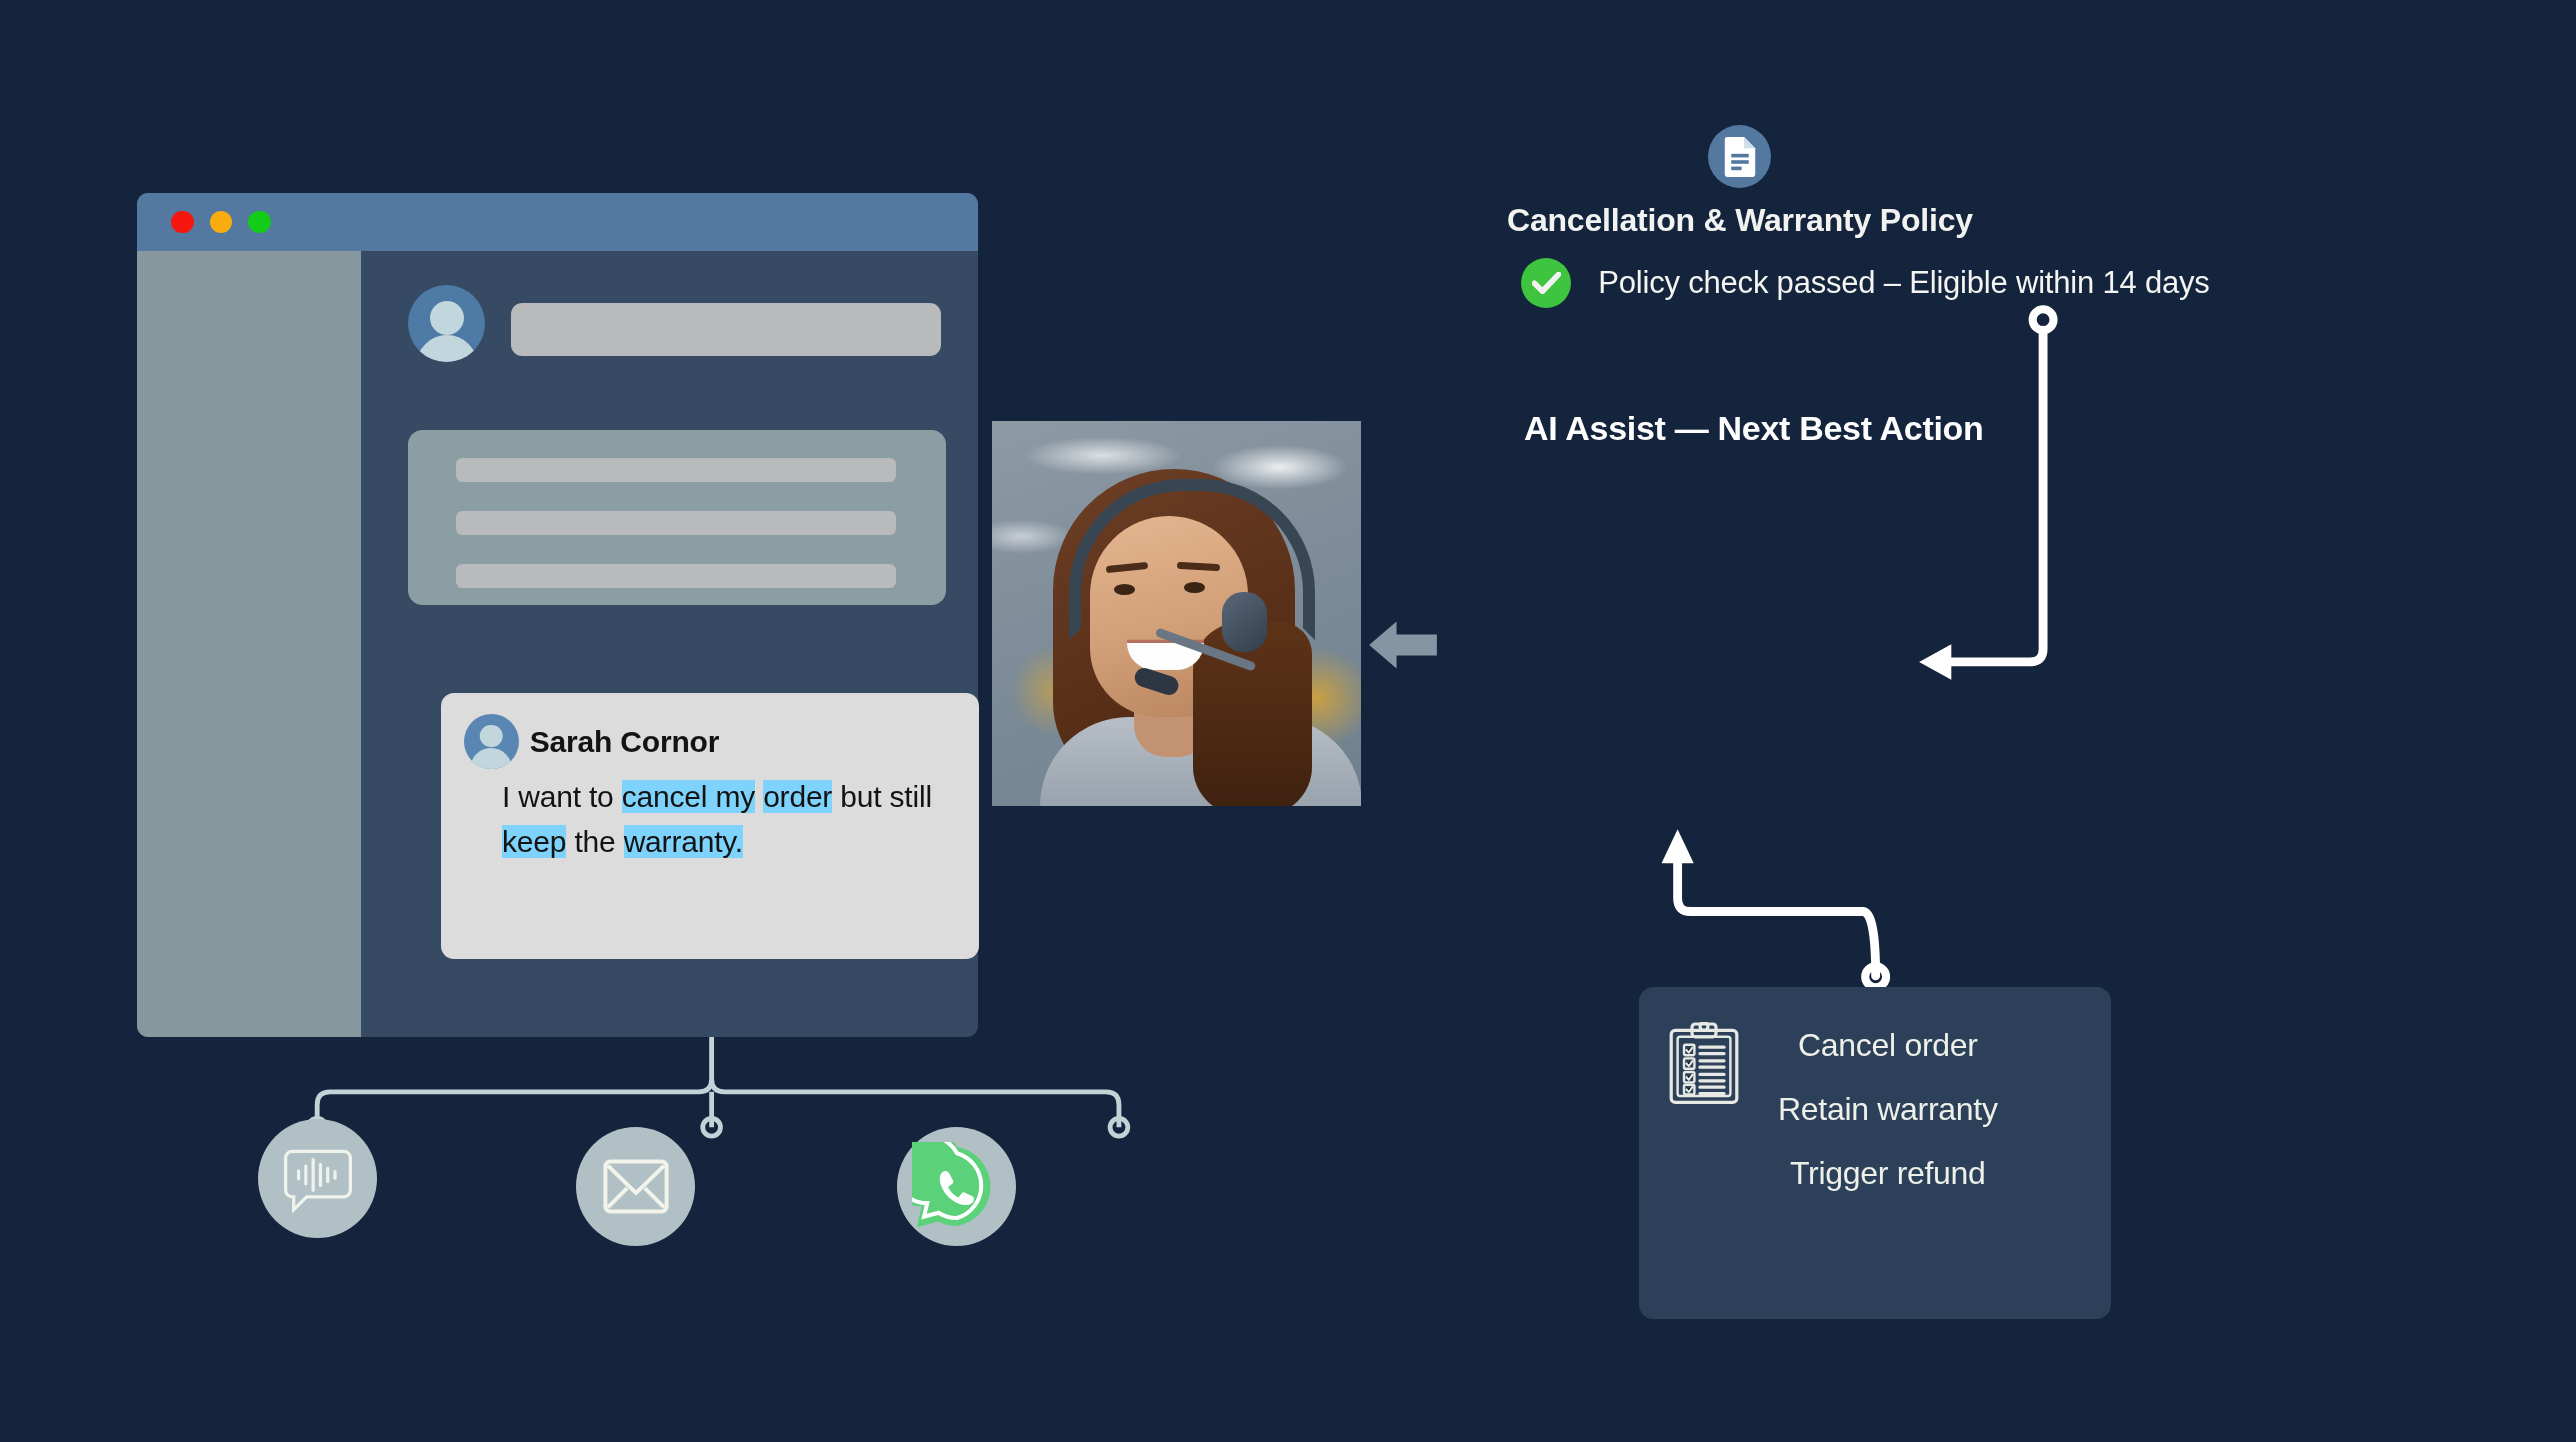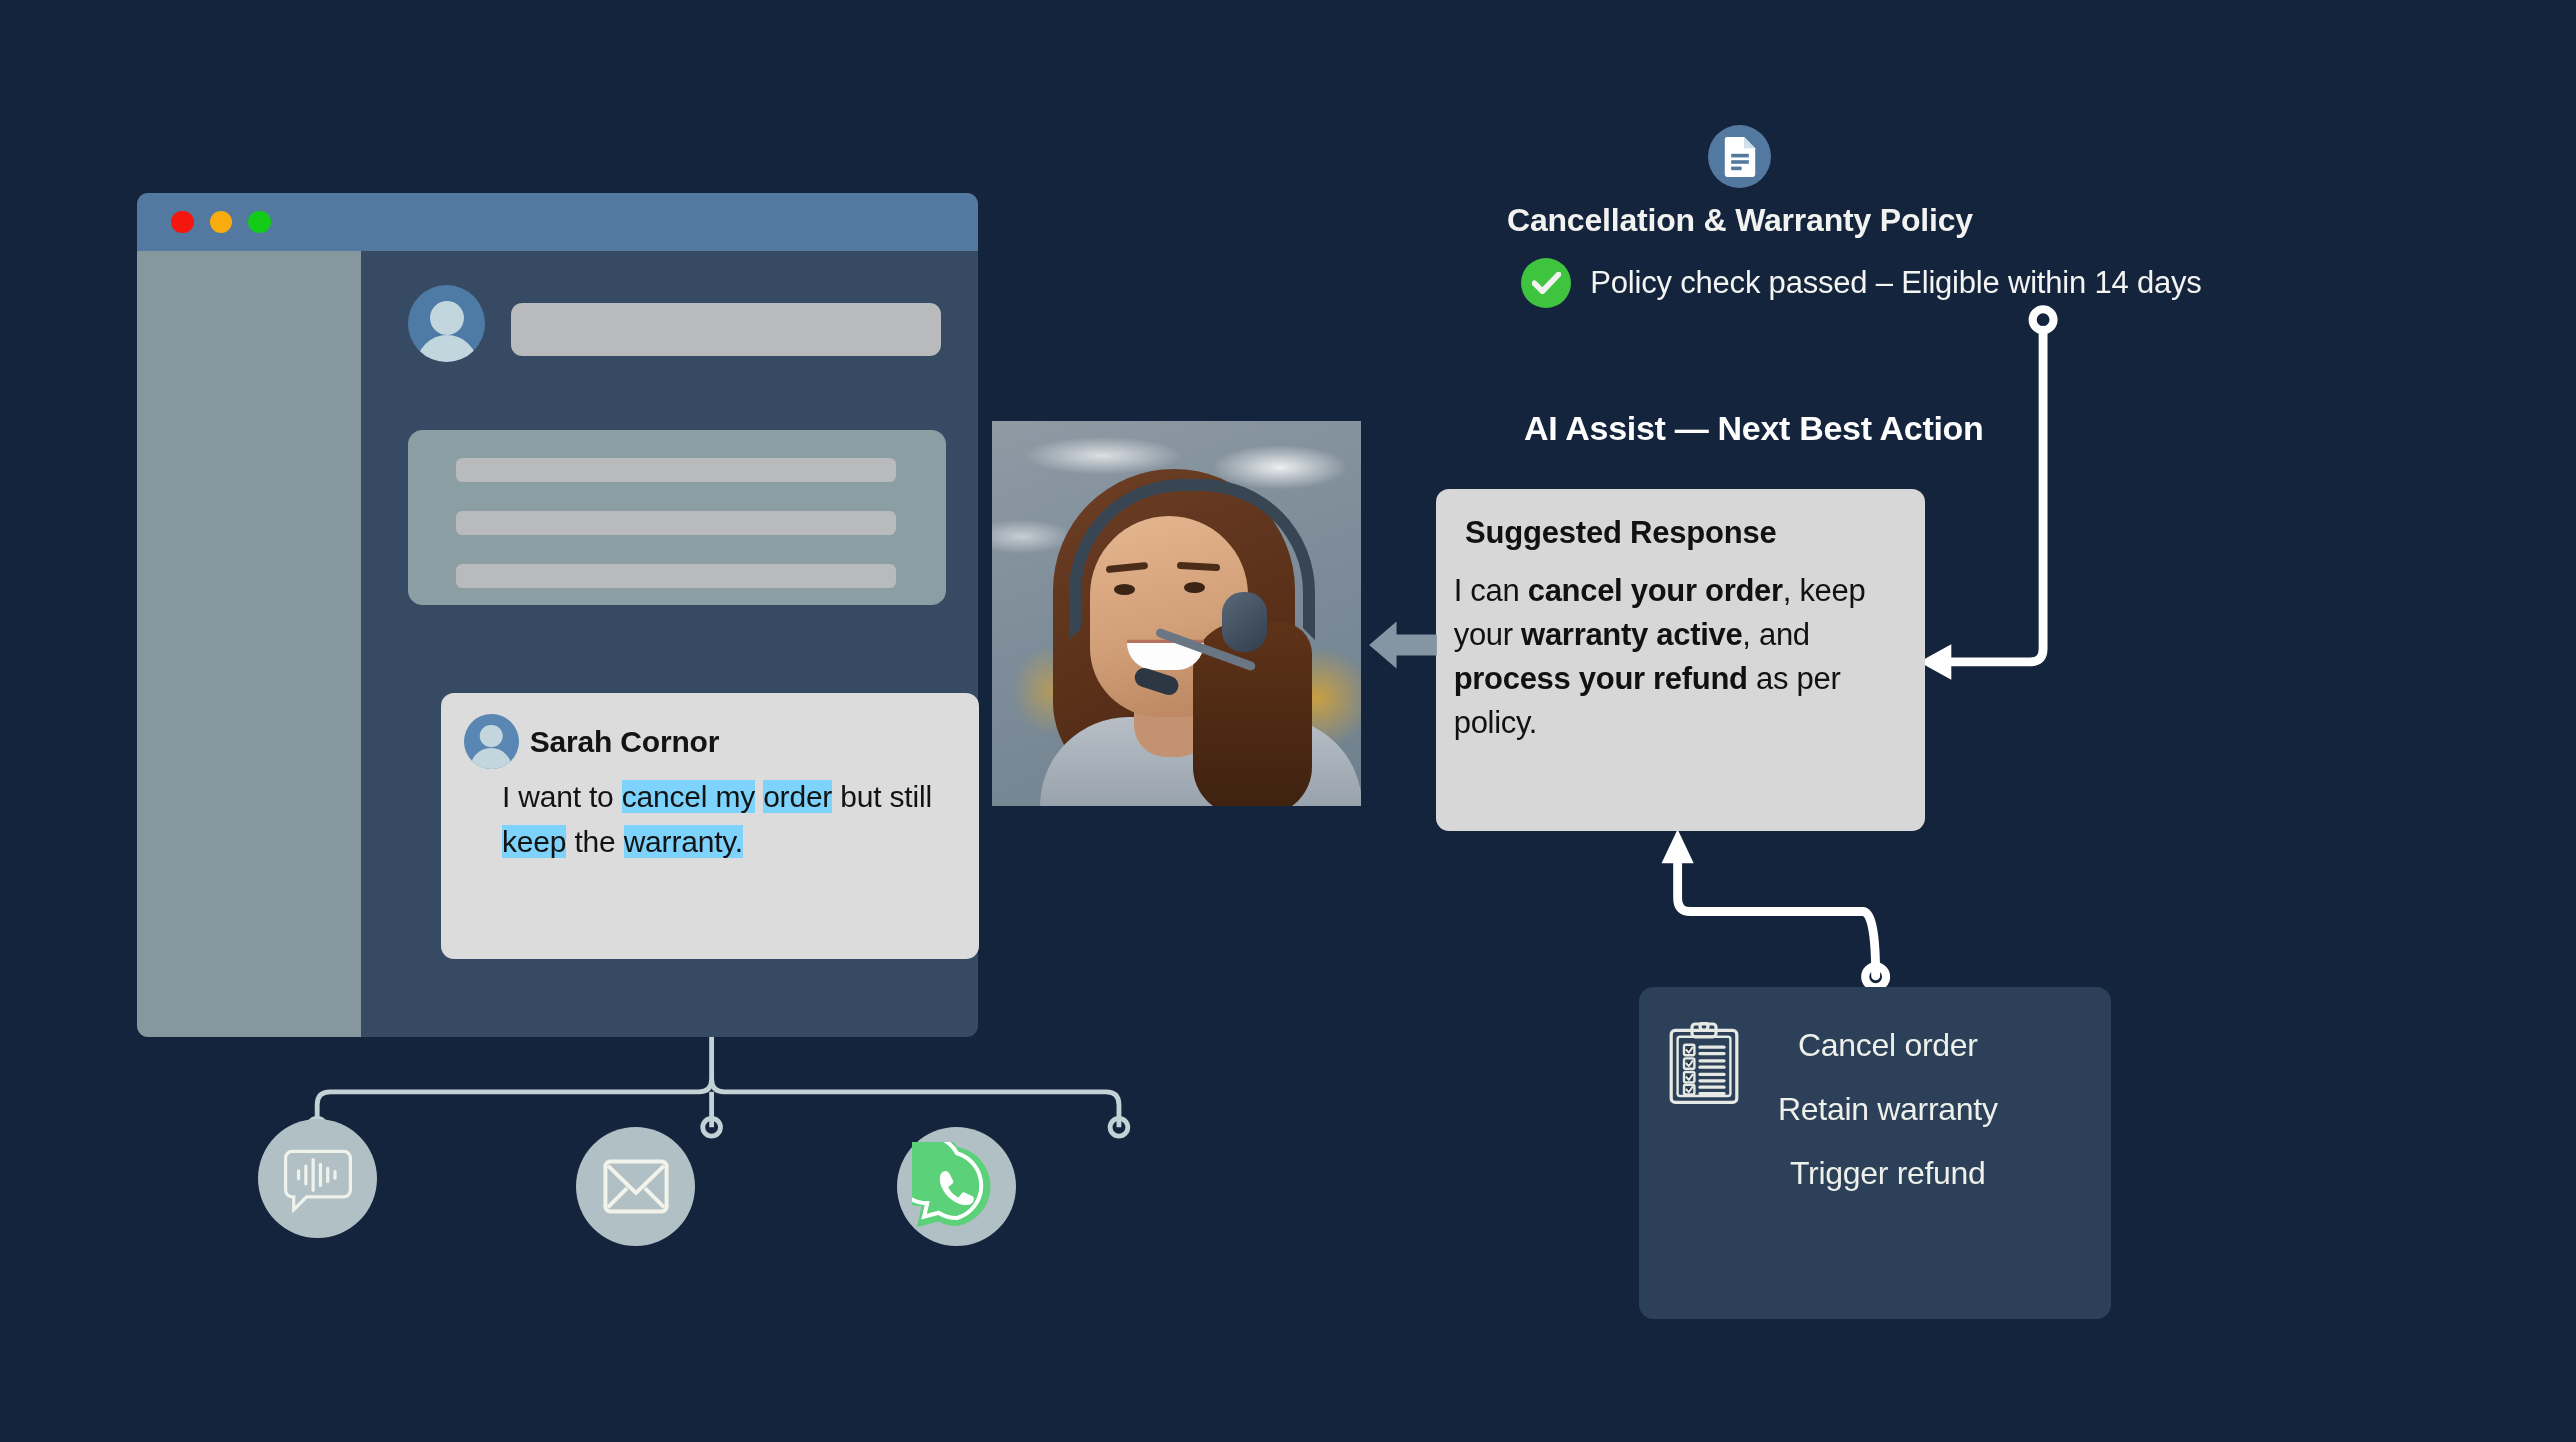--- a/index.html
+++ b/index.html
@@ -138,21 +138,21 @@
     position:absolute;left:1369px;top:620px;width:68px;height:50px;z-index:5;
   }
 
   
   .policy-row{position:absolute;left:1507px;top:125px;display:flex;align-items:center;gap:14px;flex-direction:column;}
   .doc-badge{width:63px;height:63px;border-radius:50%;background:#5479a1;display:flex;align-items:center;justify-content:center;flex:none;}
   .policy-title{font-size:32px;font-weight:bold;color:#f2f3f0;letter-spacing:-0.2px;}
 
   .check-row{position:absolute;left:1521px;top:258px;display:flex;align-items:center;gap:19.3px;}
   .check-badge{width:50px;height:50px;border-radius:50%;background:#3ec43e;display:flex;align-items:center;justify-content:center;flex:none;}
-  .check-text{font-size:31px;color:#f4f5f2;letter-spacing:-0.2px;}
+  .check-text{font-size:31px;color:#f4f5f2;letter-spacing:-0.2px;margin-left:8px;}
 
   
   .assist-title{
     position:absolute;left:1524px;top:409px;font-size:34px;font-weight:bold;
     color:#fdfdfd;letter-spacing:-0.3px;
   }
 
   
   .sugg-card{
     position:absolute;left:1436px;top:489px;width:489px;height:342px;
@@ -287,26 +287,20 @@
     <div class="check-badge">
       <svg width="29" height="22.5" viewBox="0 0 36 28">
         <path d="M3 14 L13 24 L33 3" fill="none" stroke="#f2f2f2" stroke-width="7" stroke-linecap="round" stroke-linejoin="round"></path>
       </svg>
     </div>
     <div class="check-text">Policy check passed – Eligible within 14 days</div>
   </div>
 
   <div class="assist-title">AI Assist — Next Best Action</div>
 
-  <div class="sugg-card">
-    <div class="sugg-title">Suggested Response</div>
-    <div class="sugg-body">
-      <span>I can </span><b>cancel your order</b><span>, keep your </span><b>warranty active</b><span>, and </span><b>process your refund</b><span> as per policy.</span>
-    </div>
-  </div>
 
   <div class="action-card">
     <div class="action-inner">
       <div class="clip-icon">
         <svg width="72" height="84" viewBox="0 0 90 104">
           <rect x="4" y="10" width="82" height="90" rx="5" fill="none" stroke="#e7eae4" stroke-width="4"></rect>
           <rect x="12" y="18" width="66" height="74" rx="3" fill="none" stroke="#e7eae4" stroke-width="3"></rect>
           <rect x="30" y="2" width="30" height="16" rx="4" fill="none" stroke="#e7eae4" stroke-width="4"></rect>
           <circle cx="45" cy="5" r="5" fill="none" stroke="#e7eae4" stroke-width="4"></circle>
           <g stroke="#e7eae4" stroke-width="3" fill="none">

